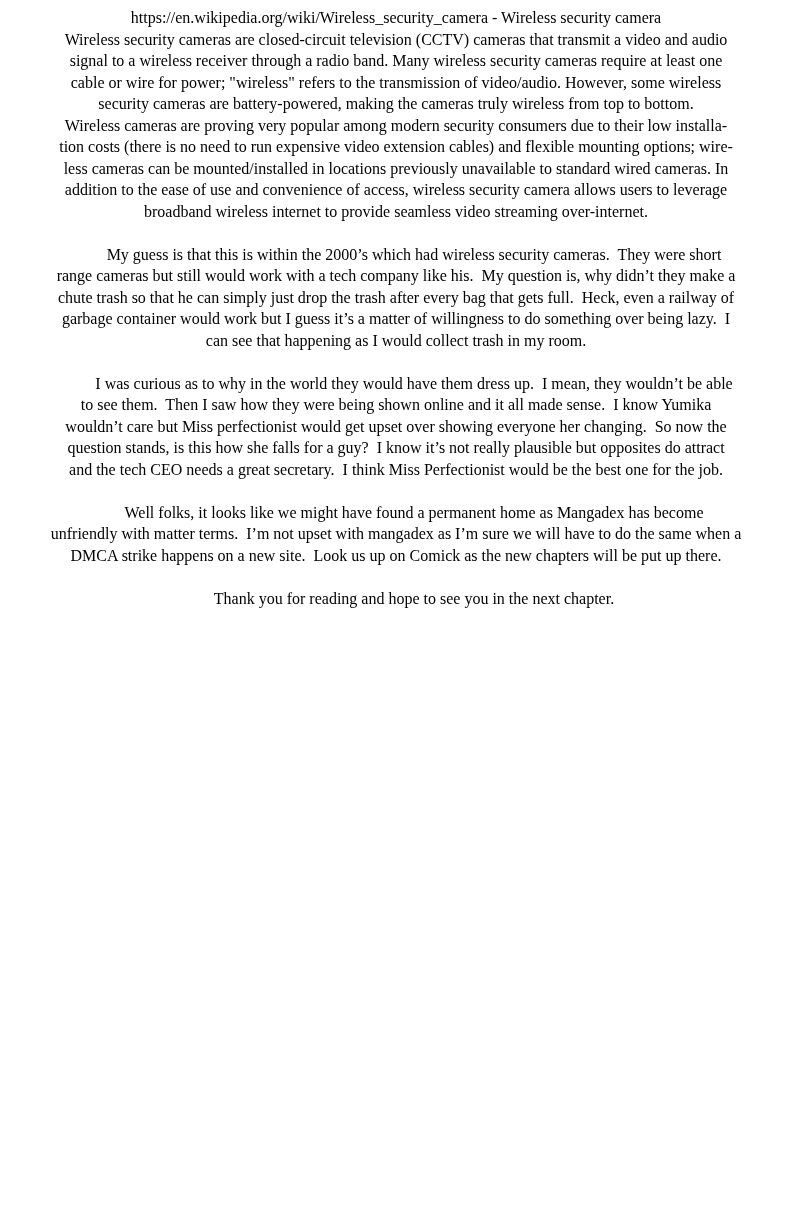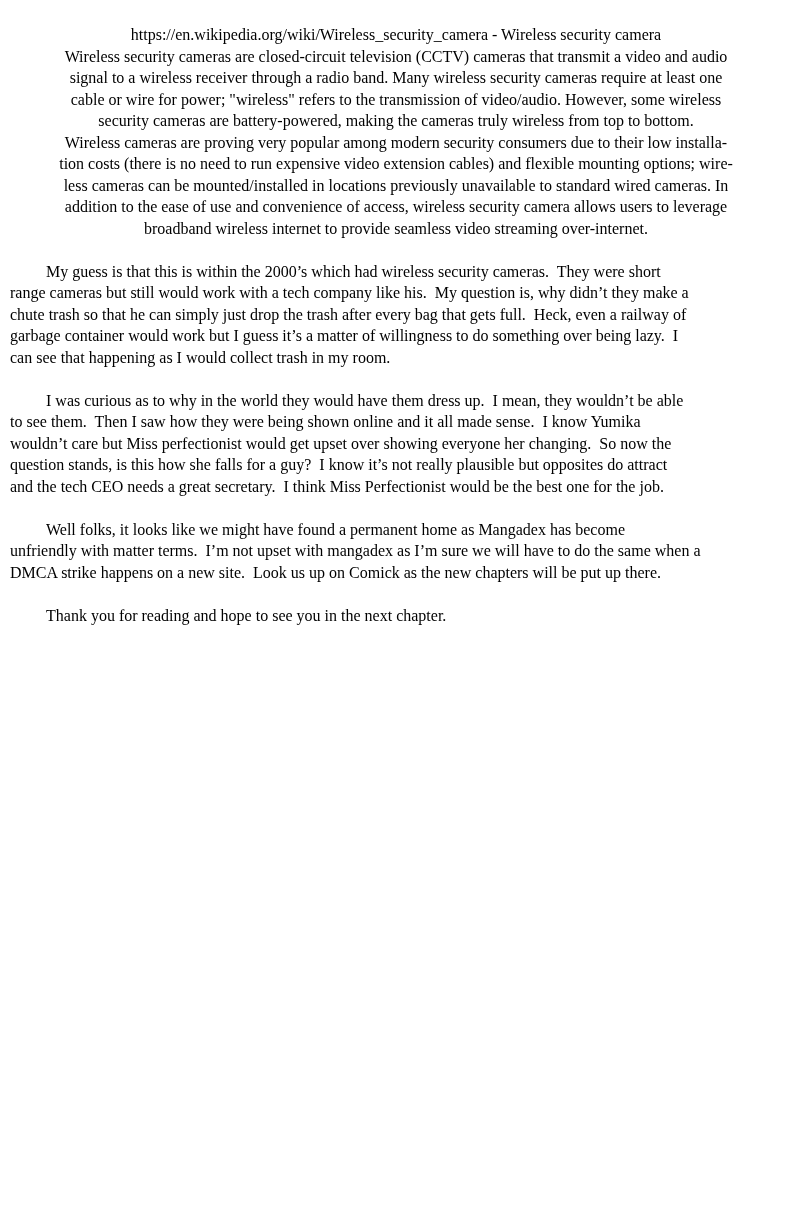--- a/index.html
+++ b/index.html
@@ -12,31 +12,31 @@
     height: 1224px;
     overflow: hidden;
     color: #000000;
     font-family: "Liberation Serif", "DejaVu Serif", serif;
     font-size: 16px;
     line-height: 21.5px;
   }
   .page {
     width: 772px;
     padding: 7px 10px 0 10px;
-    margin-top: 17px;
   }
   .block {
     white-space: pre;
     margin: 0 0 21.5px 0;
   }
   .article-excerpt {
     text-align: center;
   }
   .para {
     text-indent: 36px;
+    text-align: center;
   }
   .signature {
     margin-bottom: 0;
   }
 </style>
 </head>
 <body>
 
 <div class="page">
 

